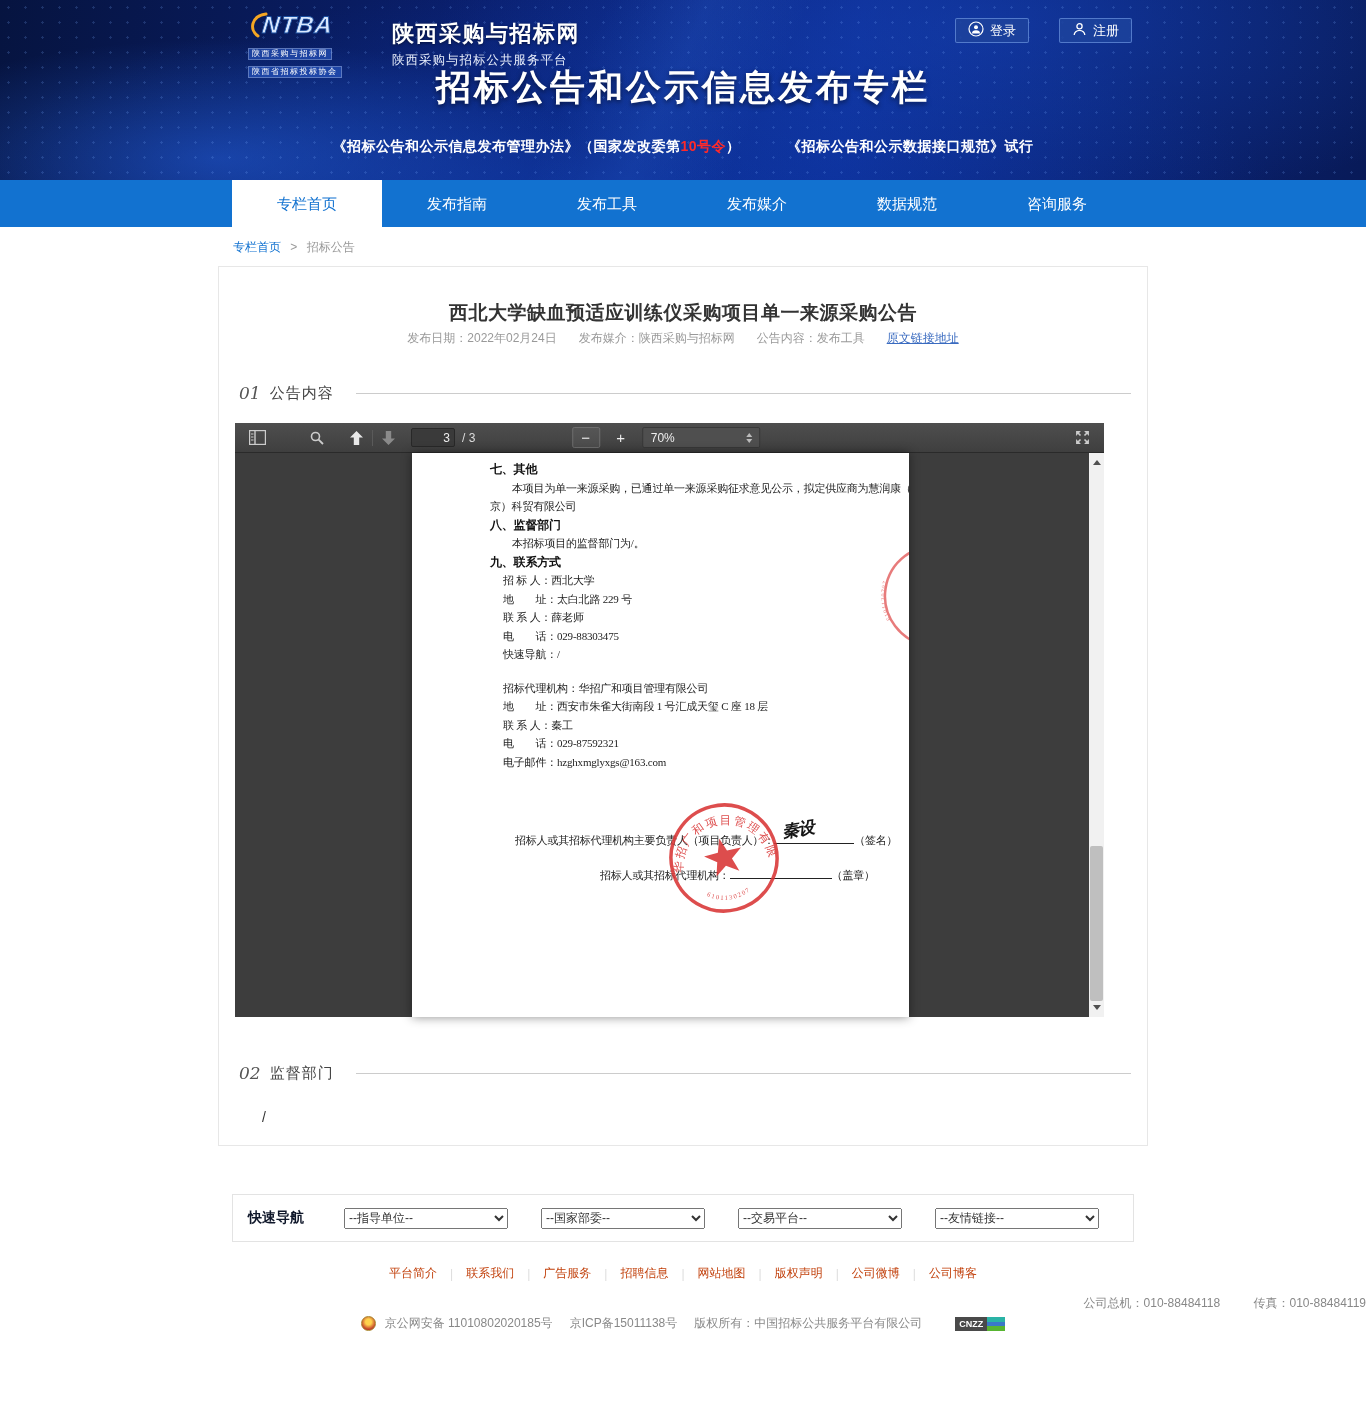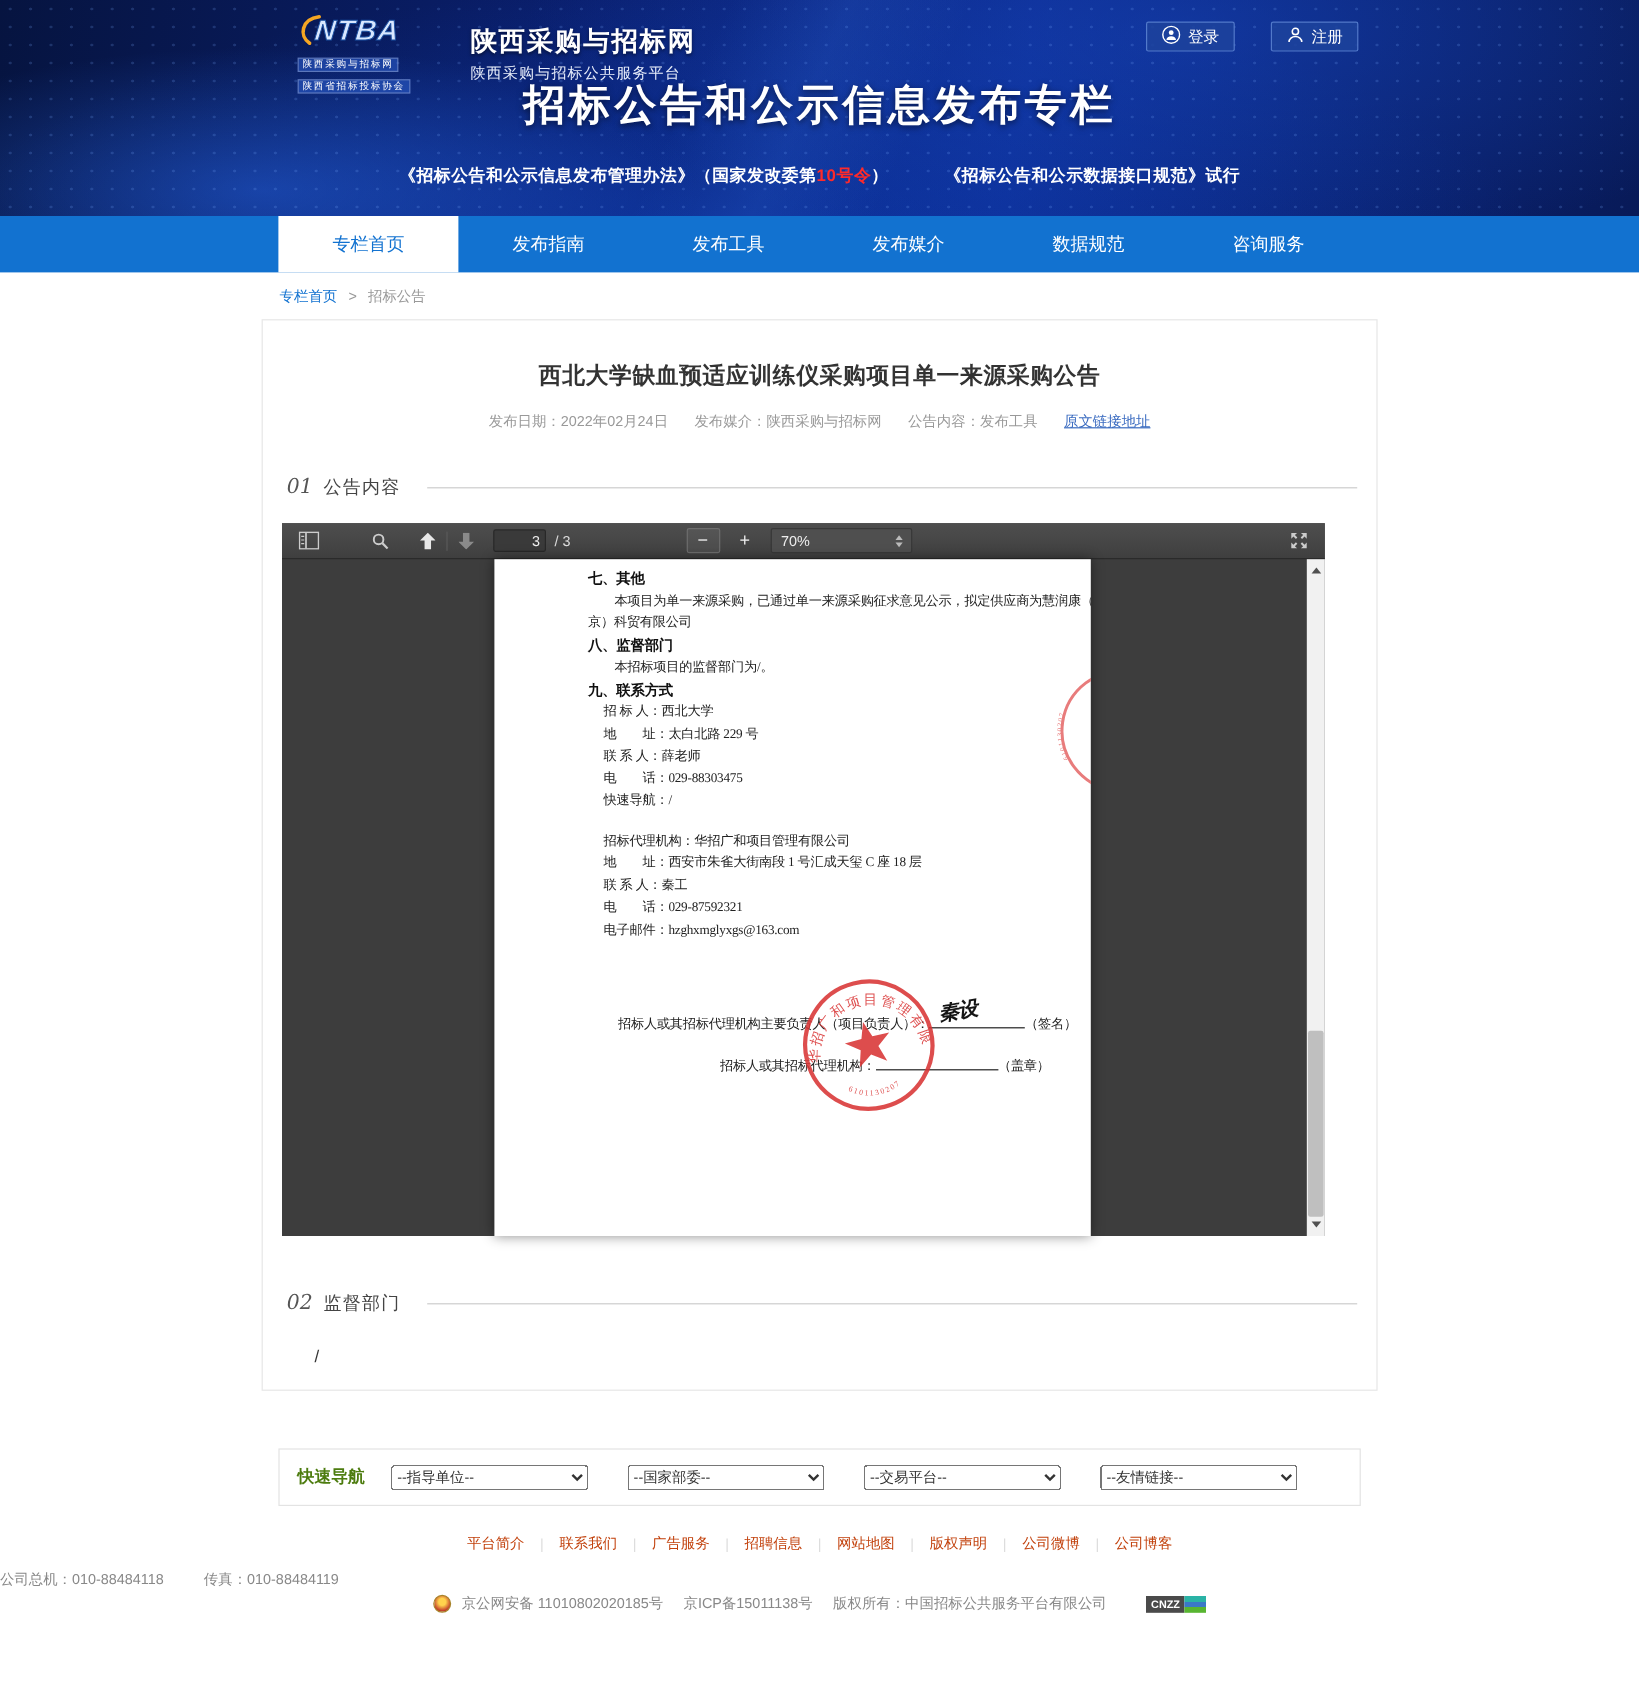--- a/index.html
+++ b/index.html
@@ -50,21 +50,21 @@
 
   
   .crumbs { margin:13px 0 12px 233px; font-size:12px; line-height:14px; color:#999; }
   .crumb-home { color:#1272d0; text-decoration:none; cursor:pointer; }
   .crumb-sep { margin:0 6px; color:#999; }
   .crumb-cur { color:#999; }
 
   
   .content-box { width:930px; margin:0 auto; border:1px solid #e7e7e7; padding-bottom:20px; }
   .a-title { margin-top:33px; text-align:center; font-size:19px; color:#333; font-weight:bold; letter-spacing:.5px; }
-  .a-meta { margin-top:17px; display:flex; justify-content:center; gap:22px; font-size:12px; color:#999; }
+  .a-meta { margin-top:4px; display:flex; justify-content:center; gap:22px; font-size:12px; color:#999; }
   .orig-link { color:#3a6bc0; text-decoration:underline; cursor:pointer; }
   .sec-head { display:flex; align-items:center; margin:36px 16px 0 20px; }
   .sec-num { font-family:"DejaVu Serif","Liberation Serif",serif; font-style:italic; font-size:17px; color:#555; }
   .sec-title { font-size:15px; color:#444; margin-left:9px; letter-spacing:1px; }
   .sec-line { flex:1; height:1px; background:#ccc; margin-left:22px; }
   .sec2-content { margin:26px 0 0 43px; font-size:14px; color:#333; }
 
   
   .viewer { margin:20px 0 0 16px; width:869px; height:594px; background:#3d3d3d; position:relative; }
   .tb { height:30px; background:linear-gradient(#4e4e4e,#3f3f3f); border-bottom:1px solid #2a2a2a;
@@ -112,30 +112,30 @@
   .sign-underline { display:inline-block; width:80px; border-bottom:1px solid #222; height:10px; position:relative; vertical-align:baseline; }
   .sign-underline.w2 { width:102px; }
   .signature-name { position:absolute; left:8px; top:-16px; font-size:17px; font-weight:bold; font-style:italic;
     transform:rotate(-9deg); color:#151515; letter-spacing:-1px; }
   .stamp { position:absolute; left:250px; top:343px; opacity:.88; }
   .edge-stamp { position:absolute; left:465px; top:85px; opacity:.75; }
 
   
   .quicknav-box { width:902px; margin:48px auto 0; height:48px; border:1px solid #e3e3e3;
     display:flex; align-items:center; padding-left:15px; }
-  .qn-label { font-size:14px; font-weight:bold; color:#4d7c0f; margin-right:22px; }
+  .qn-label { font-size:14px; font-weight:bold; color:#0f172a; margin-right:40px; }
   .qn-selects { display:flex; gap:33px; }
   .qn-select { width:164px; height:21px; font-size:12px; color:#333; font-family:inherit; }
 
   
   .f-links { margin-top:23px; display:flex; justify-content:center; align-items:center; gap:13px;
     font-size:12px; color:#999; }
   .flink { color:#c2410c; text-decoration:none; cursor:pointer; }
   .flink-sep { color:#ddd; }
-  .f-phone { margin-top:13px; text-align:left; font-size:12px; color:#888; }
+  .f-phone { margin-top:13px; text-align:right; font-size:12px; color:#888; }
   .f-phone .gap2 { margin-left:30px; }
   .f-beian { margin-top:3px; display:flex; justify-content:center; align-items:center; gap:9px;
     font-size:12px; color:#888; }
   .police-badge { width:15px; height:15px; border-radius:50%;
     background:radial-gradient(circle at 50% 38%, #ffd34d 28%, #c23b2a 72%); border:1px solid #a8842a; }
   .cnzz { display:inline-flex; margin-left:24px; align-items:stretch; height:14px; }
   .cnzz .cz-label { background:#4a4a4a; color:#fff; font-size:9px; line-height:14px; padding:0 4px; font-weight:bold; }
   .cnzz .cz-stripes { width:18px; background:linear-gradient(#2ab3a6 33%, #3a78c8 33% 66%, #58b531 66%); }
 </style>
 </head>

